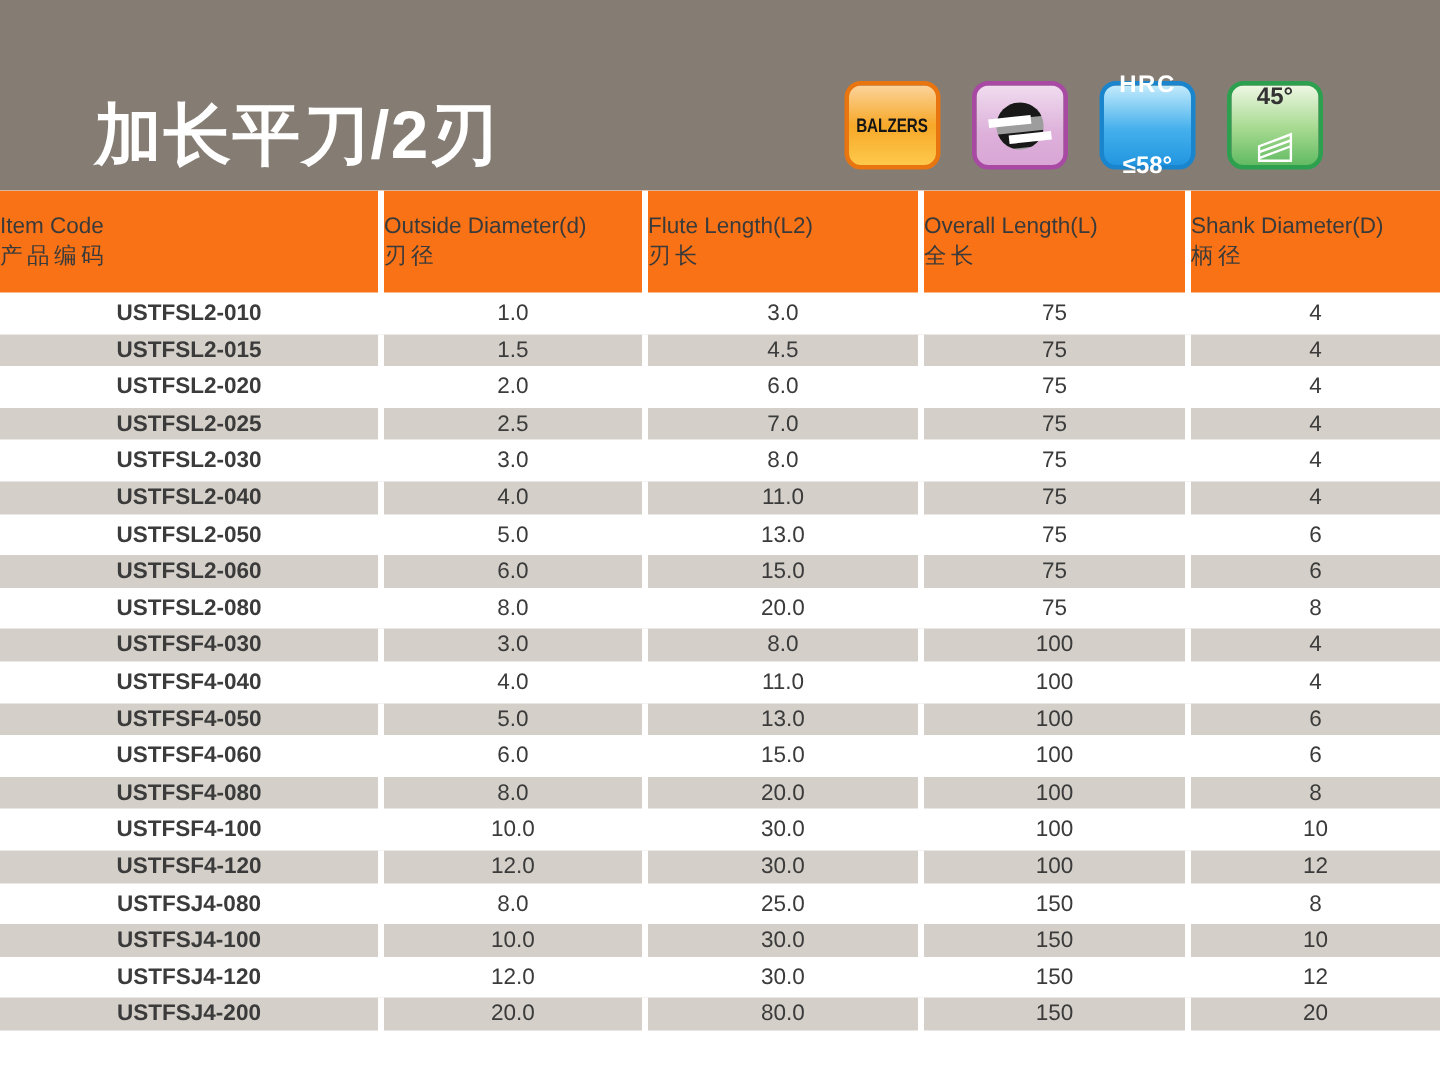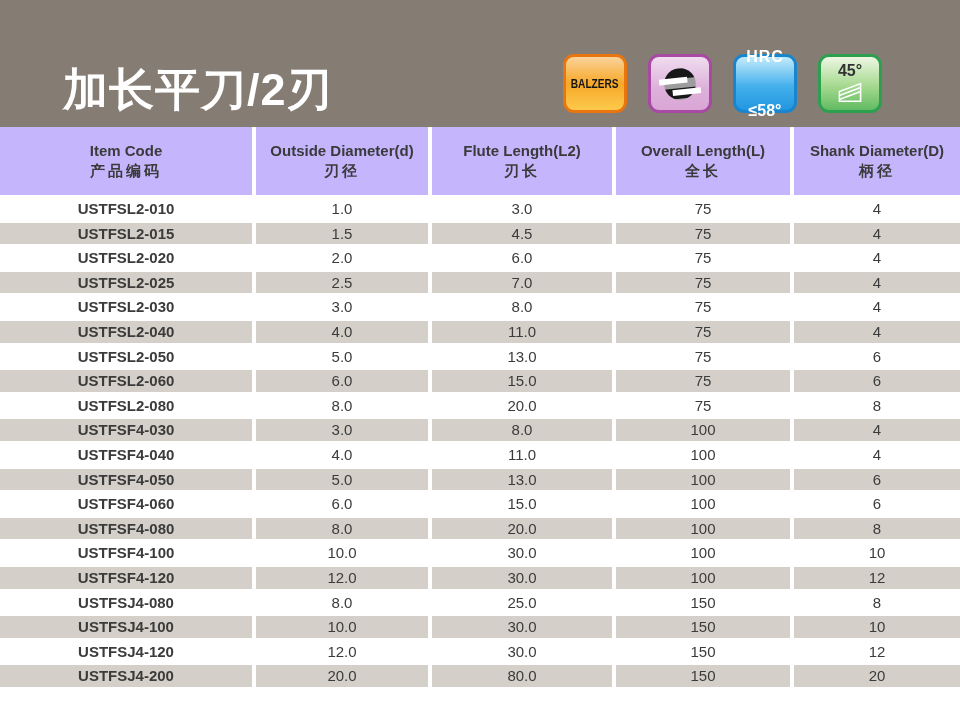--- a/index.html
+++ b/index.html
@@ -40,30 +40,31 @@
     border:3px solid #1a85cd;
     background:linear-gradient(180deg,#c3ebfc 0%,#45b0ec 55%,#2196e0 100%);
     color:#ffffff;
     gap:36px;
   }
   .hrc-line1{font-size:16px;font-weight:600;letter-spacing:1px;line-height:1.1;}
   .hrc-line2{font-size:16px;font-weight:bold;line-height:1.1;}
   .badge-angle{
     border:3px solid #2da04f;
     background:linear-gradient(180deg,#eef7e3 0%,#a5d98f 55%,#62bb63 100%);
+    justify-content:space-between;
   }
   .angle-label{color:#333;font-size:16px;font-weight:bold;line-height:1.05;}
   
   .table-wrap{height:598px;overflow:hidden;}
   table{
     width:960px;table-layout:fixed;border-collapse:collapse;background:#ffffff;
   }
   th{
-    background:#c4b5fd;height:68px;padding:0;text-align:center;
-    font-weight:bold;color:#3a3a3a;vertical-align:middle;
+    background:#f97316;height:68px;padding:0;text-align:left;
+    font-weight:normal;color:#3a3a3a;vertical-align:middle;
   }
   th .en{font-size:15px;line-height:1.35;}
   th .zh{font-size:15px;line-height:1.35;letter-spacing:3px;}
   th,td{border-right:4px solid #ffffff;}
   th:last-child,td:last-child{border-right:none;margin-top:48px;}
   td{
     height:21.6px;line-height:21.6px;padding:0;text-align:center;
     font-size:15px;color:#3b3b3b;border-top:3px solid #ffffff;
   }
   td:first-child{font-weight:bold;}

